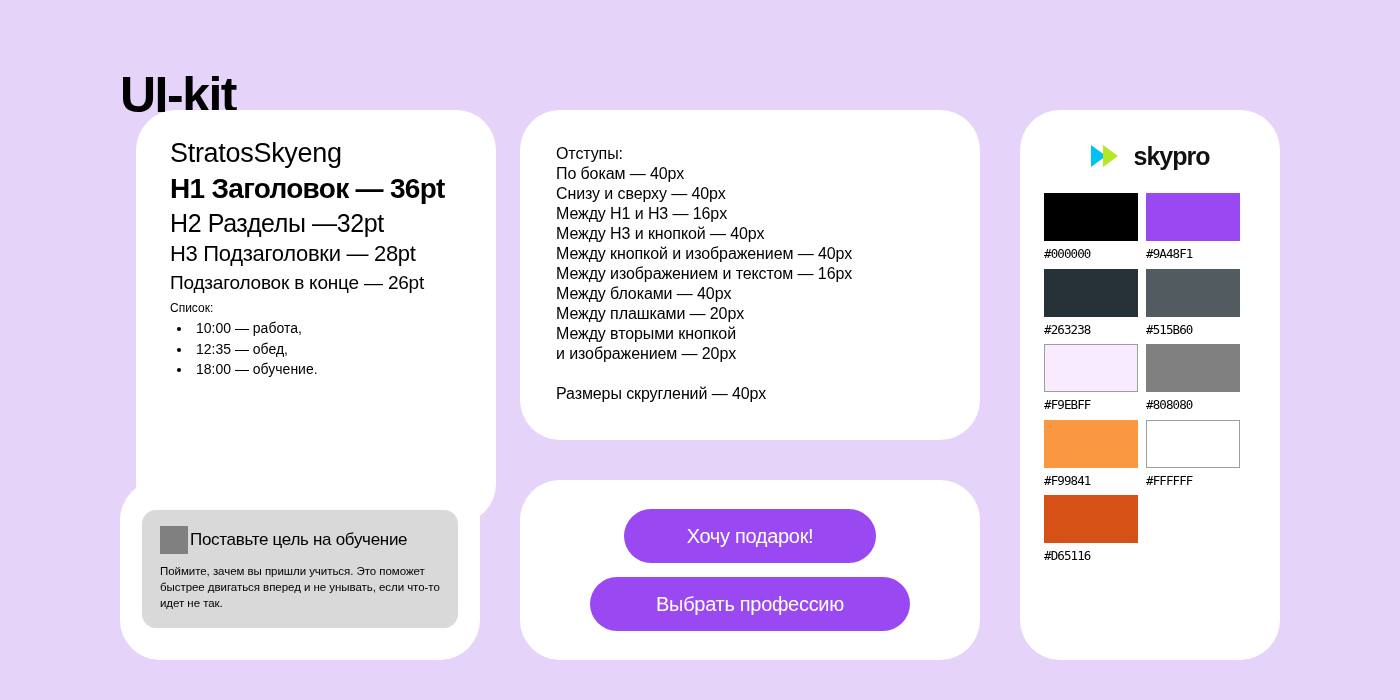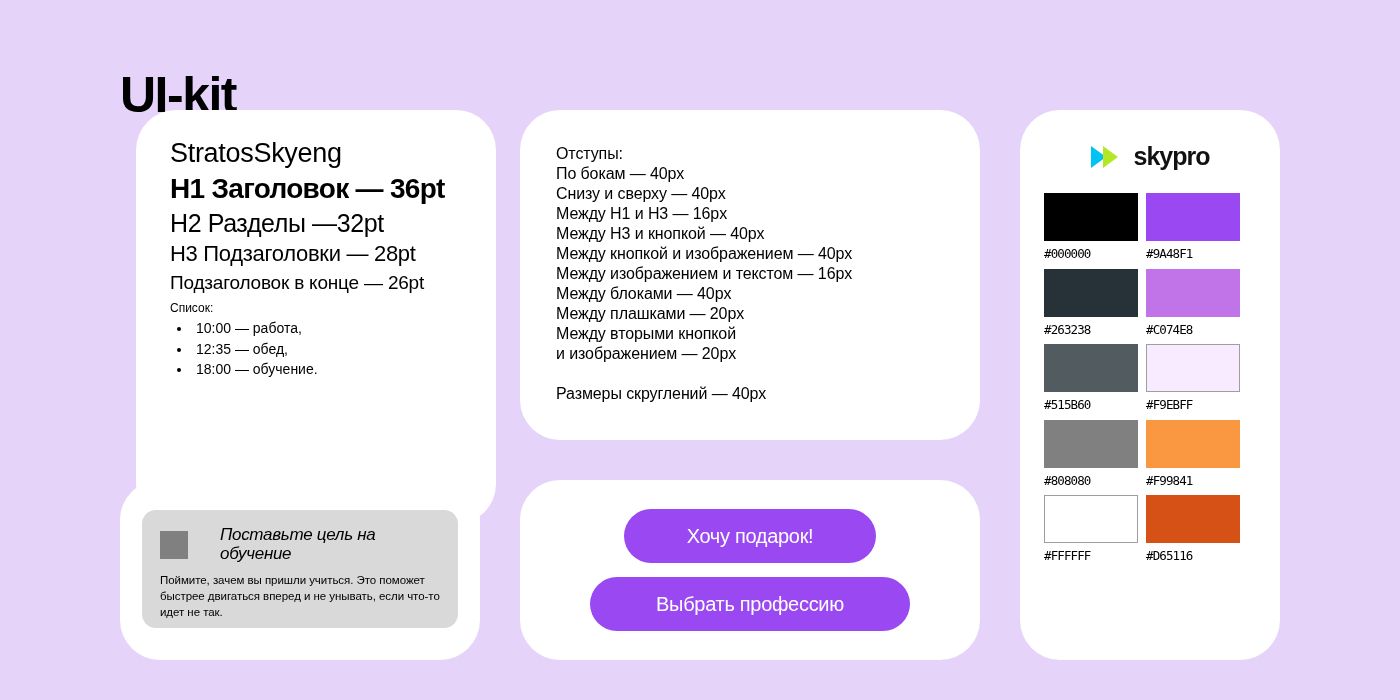--- a/index.html
+++ b/index.html
@@ -146,23 +146,22 @@
     width: 316px;
     height: 118px;
     background: #D9D9D9;
     border-radius: 14px;
     box-sizing: border-box;
     padding: 16px 18px;
   }
   .component-head {
     display: flex;
     align-items: center;
-    gap: 32px;
+    gap: 2px;
     margin-bottom: 10px;
-    font-style: italic;
   }
   .component-thumb {
     width: 28px;
     height: 28px;
     background: #808080;
     flex: none;
   }
   .component-title {
     font-size: 17px;
     line-height: 1.1;
@@ -187,21 +186,21 @@
     display: flex;
     align-items: center;
     justify-content: center;
   }
   .btn-primary { width: 320px; height: 54px; }
   .btn-secondary { width: 252px; height: 54px; }
 
   
   .logo {
     display: flex;
-    align-items: flex-end;
+    align-items: flex-start;
     justify-content: center;
     gap: 9px;
     margin-bottom: 24px;
   }
   .logo-mark { flex: none; display: block; }
   .logo-word {
     font-size: 25px;
     font-weight: bold;
     letter-spacing: -1px;
     line-height: 1;
@@ -295,24 +294,20 @@
     </div>
     <div class="swatch-cell">
       <div class="swatch-chip" style="background: rgb(154, 72, 241); border: none;"></div>
       <div class="swatch-label">#9A48F1</div>
     </div>
     <div class="swatch-cell">
       <div class="swatch-chip" style="background: rgb(38, 50, 56); border: none;"></div>
       <div class="swatch-label">#263238</div>
     </div>
     <div class="swatch-cell">
-      <div class="swatch-chip" style="background: rgb(192, 116, 232); border: none;"></div>
-      <div class="swatch-label">#C074E8</div>
-    </div>
-    <div class="swatch-cell">
       <div class="swatch-chip" style="background: rgb(81, 91, 96); border: none;"></div>
       <div class="swatch-label">#515B60</div>
     </div>
     <div class="swatch-cell">
       <div class="swatch-chip" style="background: rgb(249, 235, 255); border: 1px solid rgb(158, 158, 158);"></div>
       <div class="swatch-label">#F9EBFF</div>
     </div>
     <div class="swatch-cell">
       <div class="swatch-chip" style="background: rgb(128, 128, 128); border: none;"></div>
       <div class="swatch-label">#808080</div>

